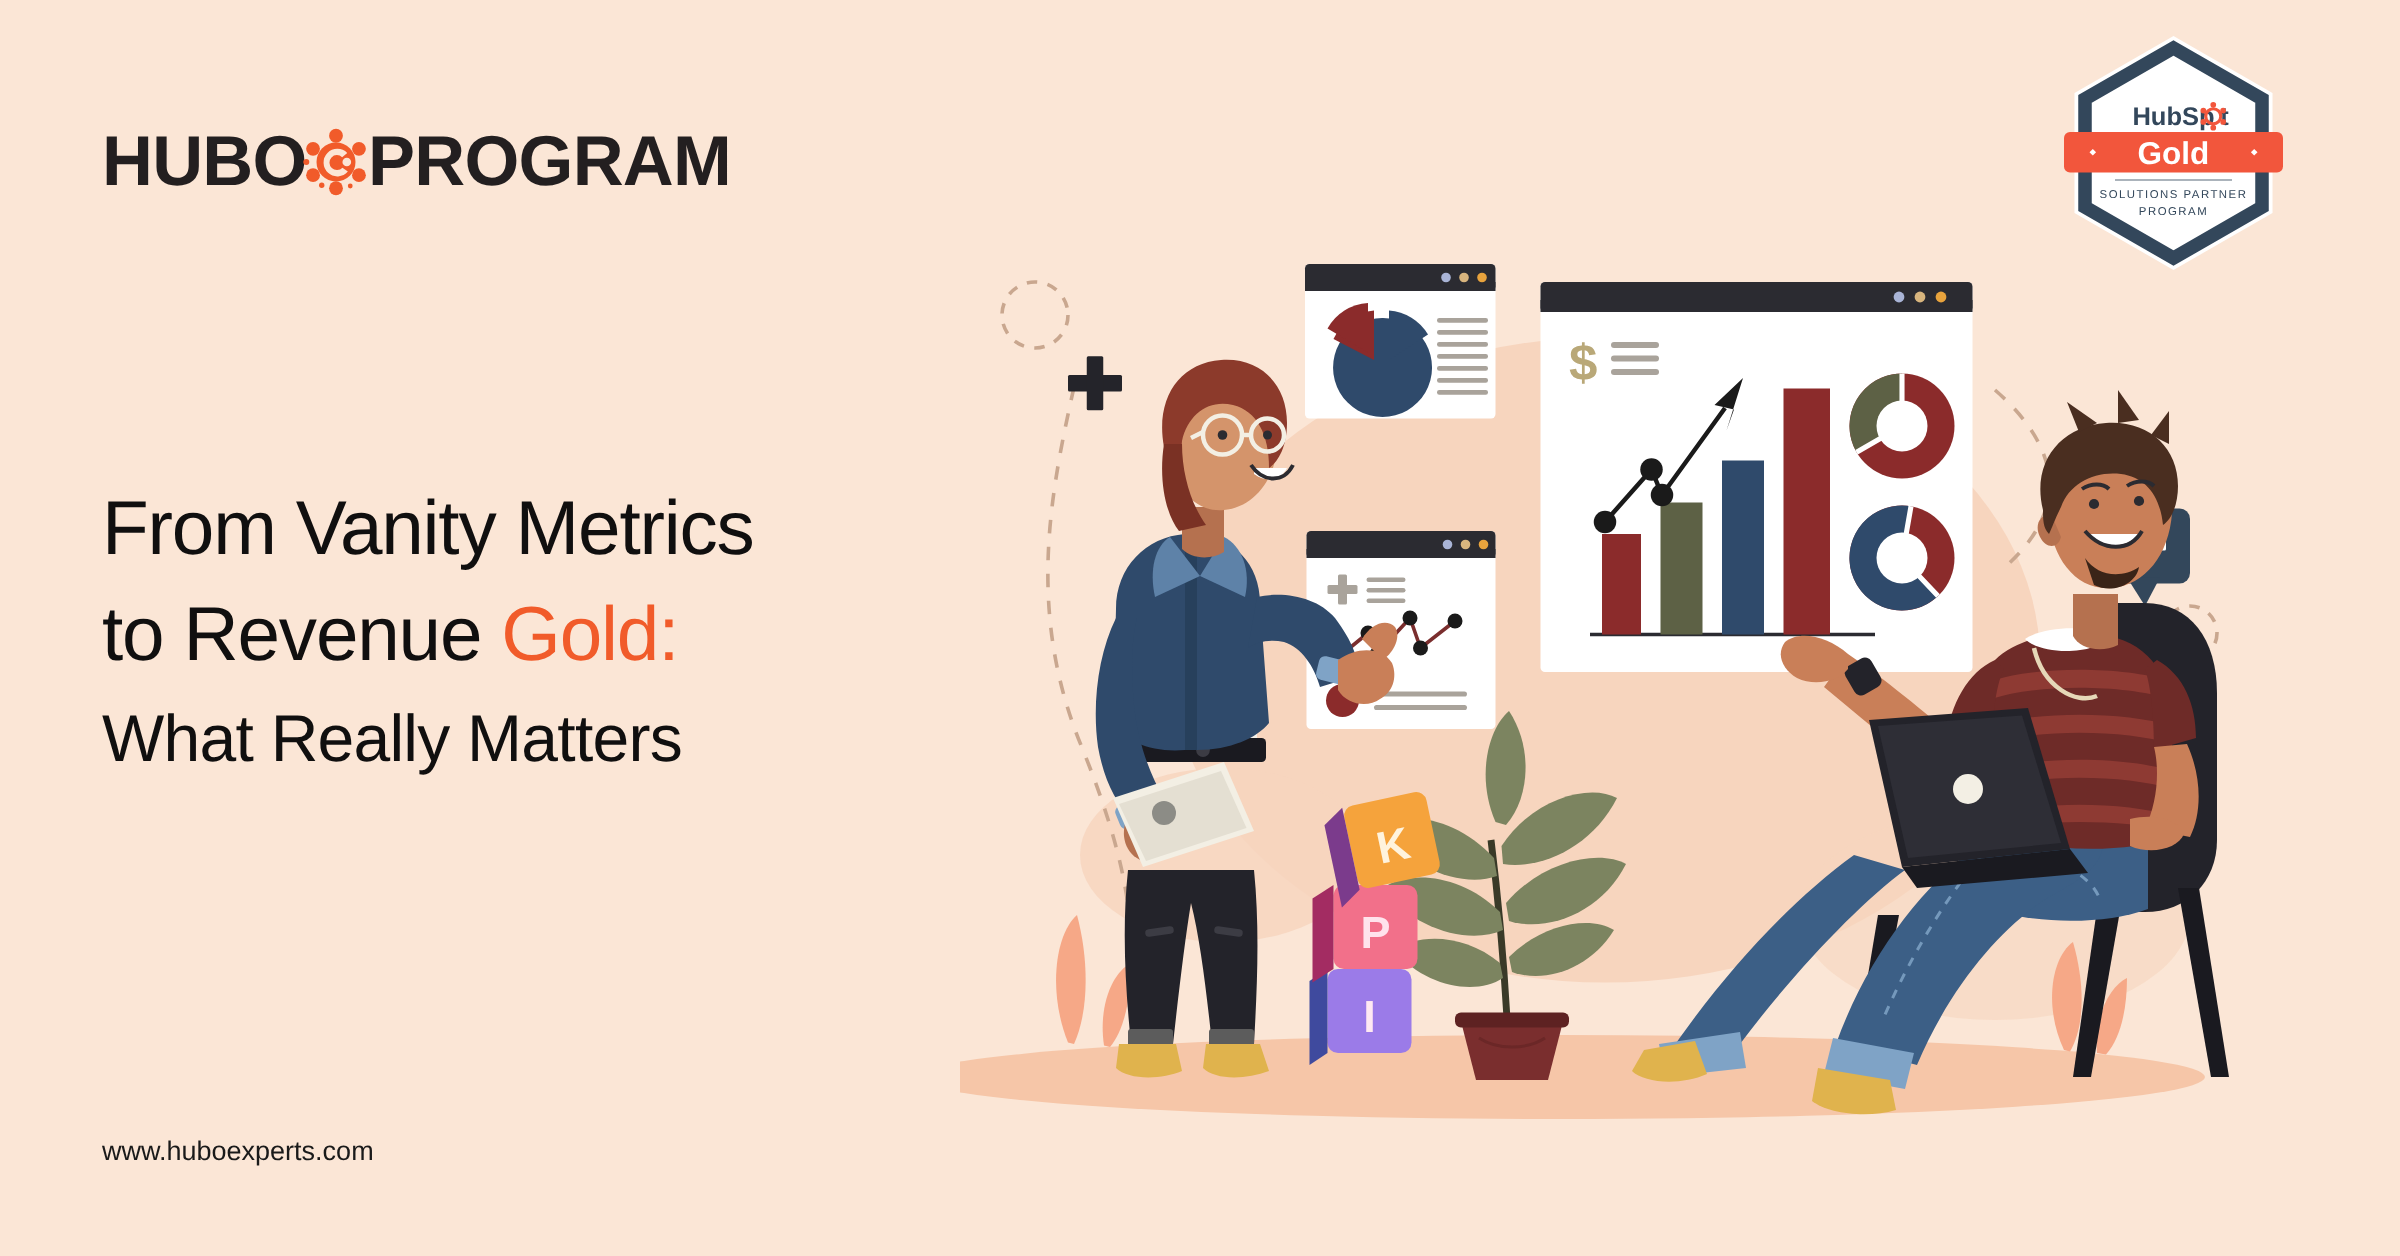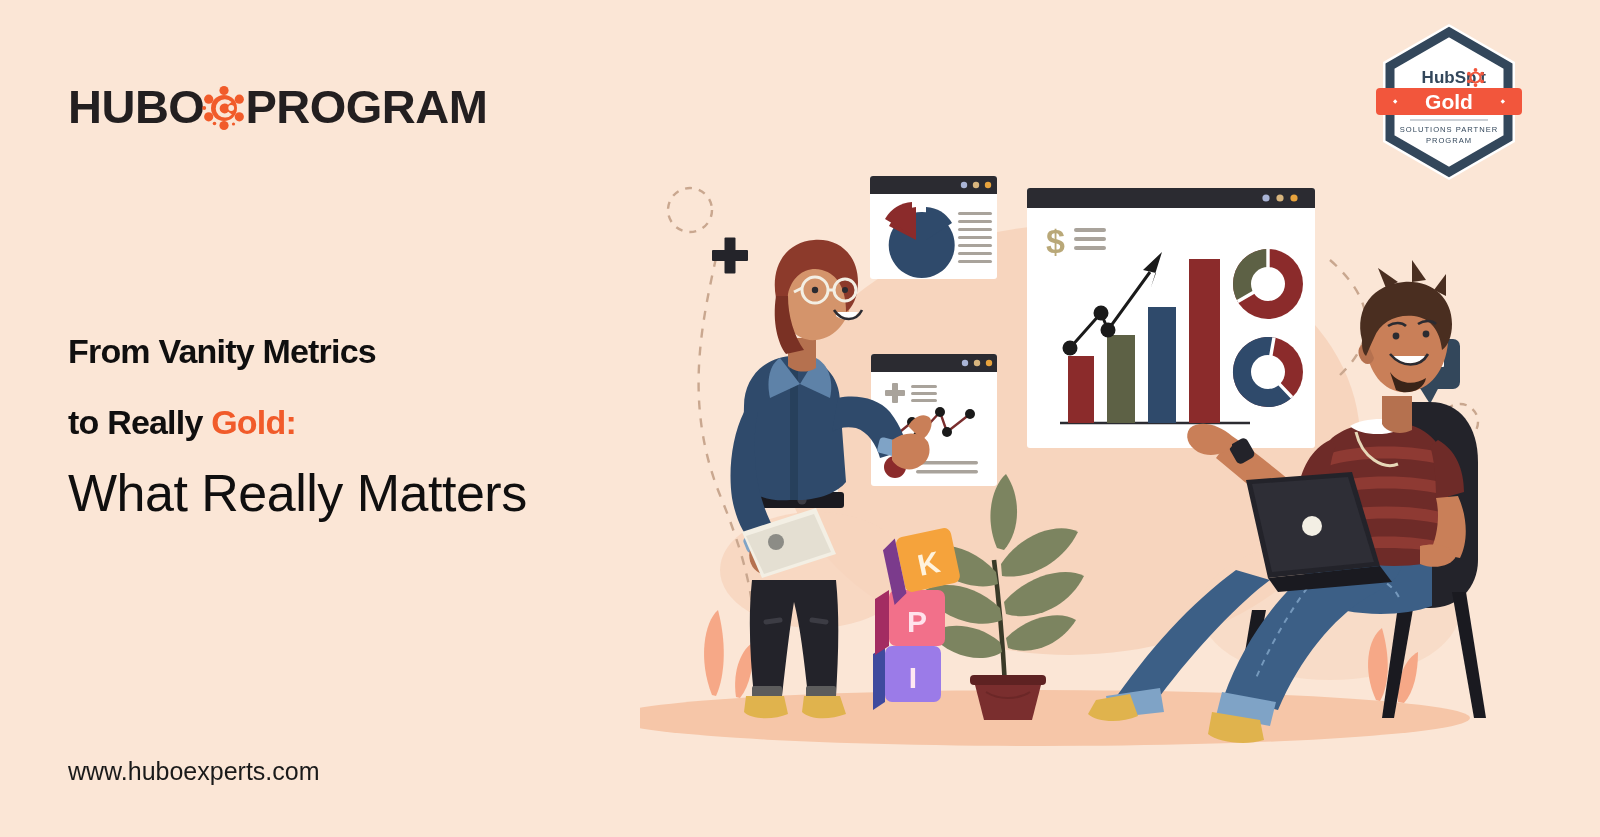--- a/index.html
+++ b/index.html
@@ -15,26 +15,26 @@
   .logo { position:absolute; left:68px; top:78px; display:flex; align-items:center; height:56px; }
   .logo-text { font-size:47px; font-weight:700; letter-spacing:-0.5px; color:#231F20;
                font-family:"Liberation Sans", sans-serif; line-height:1; }
   .logo-gear { width:46px; height:46px; margin:0 -2px 0 -3px; position:relative; top:2px; }
 
   
   .badge { position:absolute; left:1376px; top:22px; width:146px; height:160px; }
 
   
   .headline { position:absolute; left:68px; top:316px; width:640px; }
-  .h-line { font-size:34px; font-weight:700; color:#100F0F; line-height:71px; letter-spacing:-0.8px; white-space:nowrap; }
+  .h-line { font-size:51px; font-weight:400; color:#100F0F; line-height:71px; letter-spacing:-0.8px; white-space:nowrap; }
   .h-accent { color:#F15B2A; }
-  .h-sub { font-size:52px; font-weight:400; color:#100F0F; line-height:62px; letter-spacing:-0.5px; margin-top:4px; }
+  .h-sub { font-size:44px; font-weight:400; color:#100F0F; line-height:62px; letter-spacing:-0.5px; margin-top:4px; }
 
   
-  .url { position:absolute; left:68px; top:757px; font-size:25px; color:#1A1A1A; letter-spacing:0px; }
+  .url { position:absolute; left:68px; top:757px; font-size:18px; color:#1A1A1A; letter-spacing:0px; }
 
   
   .illu { position:absolute; left:640px; top:140px; width:900px; height:620px; }
   .illu svg { display:block; }
 </style>
 </head>
 <body>
 
 <div class="banner">
 
@@ -94,21 +94,21 @@
 
       <text x="73" y="110" text-anchor="middle" font-family="Liberation Sans, sans-serif" font-size="7.6" letter-spacing="1.0" fill="#33475B">SOLUTIONS PARTNER</text>
       <text x="73" y="121" text-anchor="middle" font-family="Liberation Sans, sans-serif" font-size="7.6" letter-spacing="1.0" fill="#33475B">PROGRAM</text>
 
       <line x1="34" y1="98" x2="112" y2="98" stroke="#33475B" stroke-width="0.9" opacity="0.55"></line>
     </svg>
   </div>
 
   <div class="headline">
     <div class="h-line">From Vanity Metrics</div>
-    <div class="h-line"><span>to Really </span><span class="h-accent">Gold:</span></div>
+    <div class="h-line"><span>to Revenue </span><span class="h-accent">Gold:</span></div>
     <div class="h-sub">What Really Matters</div>
   </div>
 
   <div class="url">www.huboexperts.com</div>
 
   <div class="illu">
     <svg viewBox="0 0 900 620" width="900" height="620">
 
       <ellipse cx="430" cy="300" rx="290" ry="215" fill="#F7D5BE"></ellipse>
       <ellipse cx="400" cy="578" rx="430" ry="28" fill="#F6C6A8"></ellipse>

